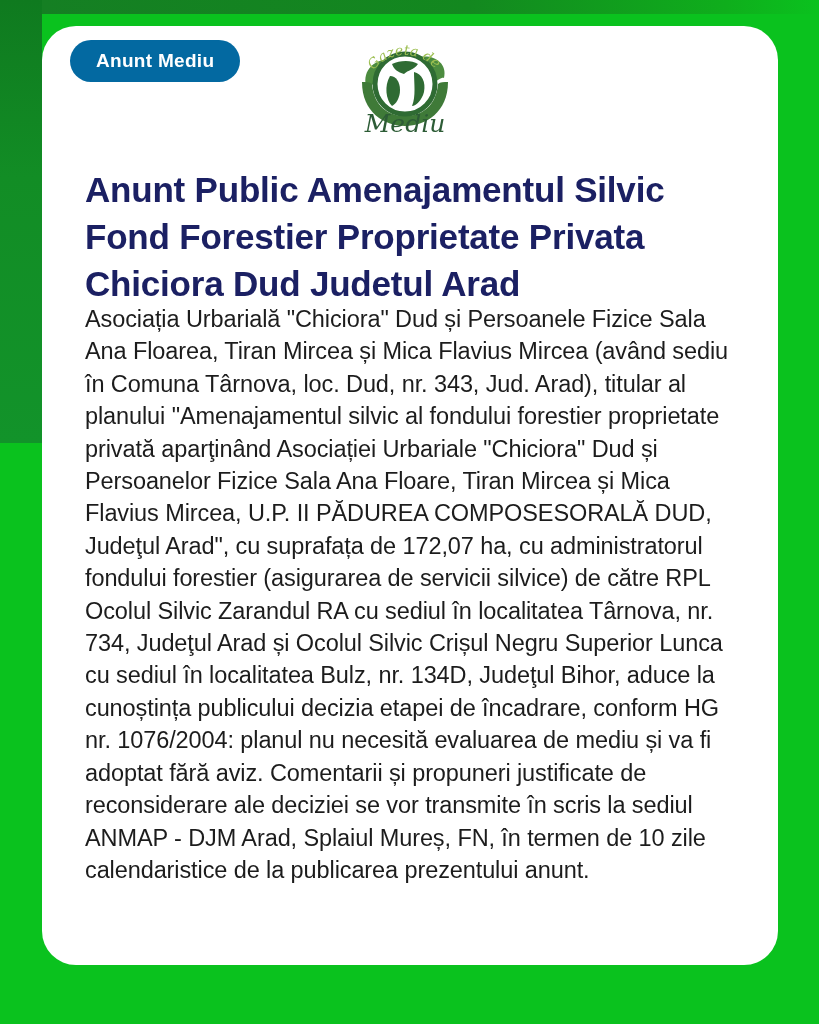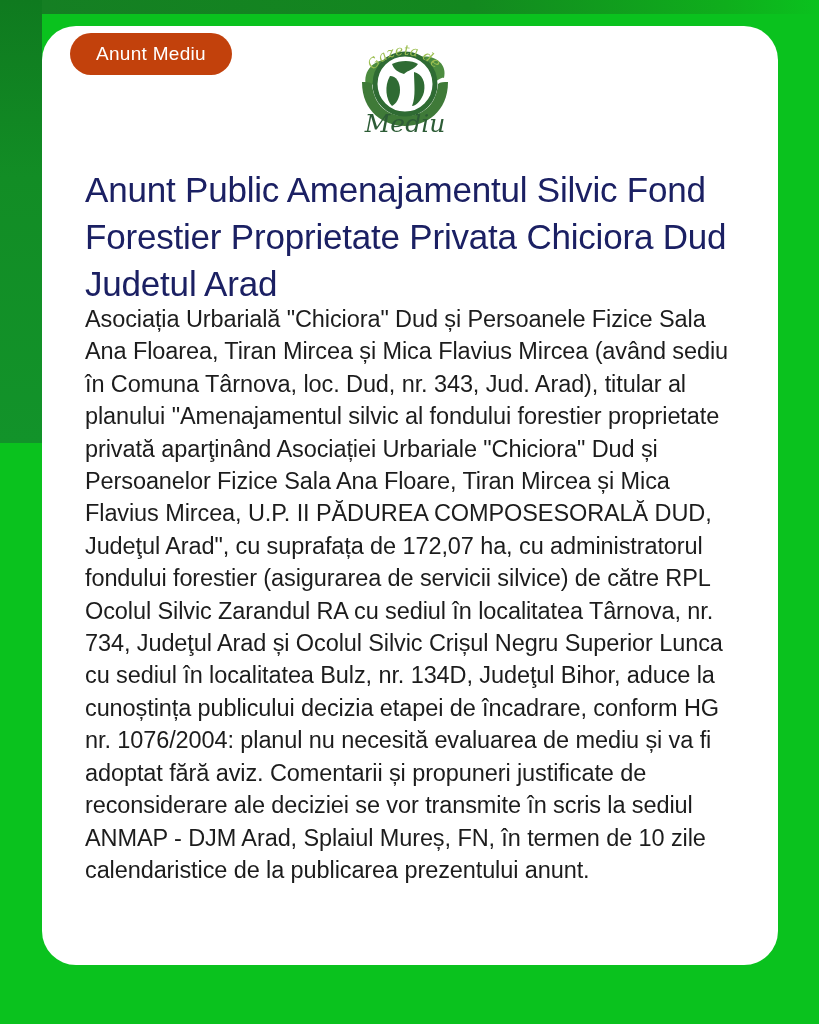--- a/index.html
+++ b/index.html
@@ -59,25 +59,25 @@
   .header-row {
     position: absolute;
     left: 0;
     top: 0;
     width: 100%;
     height: 118px;
   }
   .badge {
     position: absolute;
     left: 28px;
-    top: 7px;
-    background: #c2410c;
+    top: 14px;
+    background: #0369a1;
     color: #ffffff;
     font-size: 19px;
-    font-weight: normal;
+    font-weight: bold;
     letter-spacing: 0.3px;
     padding: 11px 26px 12px 26px;
     border-radius: 22px;
     line-height: 1;
     white-space: nowrap;
   }
 
   
   .logo {
     position: absolute;
@@ -89,21 +89,21 @@
   .logo svg { display: block; }
 
   
   .title {
     position: absolute;
     left: 43px;
     top: 118px;
     width: 660px;
     color: #1b2063;
     font-size: 35px;
-    font-weight: normal;
+    font-weight: bold;
     line-height: 1.34;
     letter-spacing: -0.2px;
   }
 
   
   .body-text {
     position: absolute;
     left: 43px;
     top: 277px;
     width: 662px;

